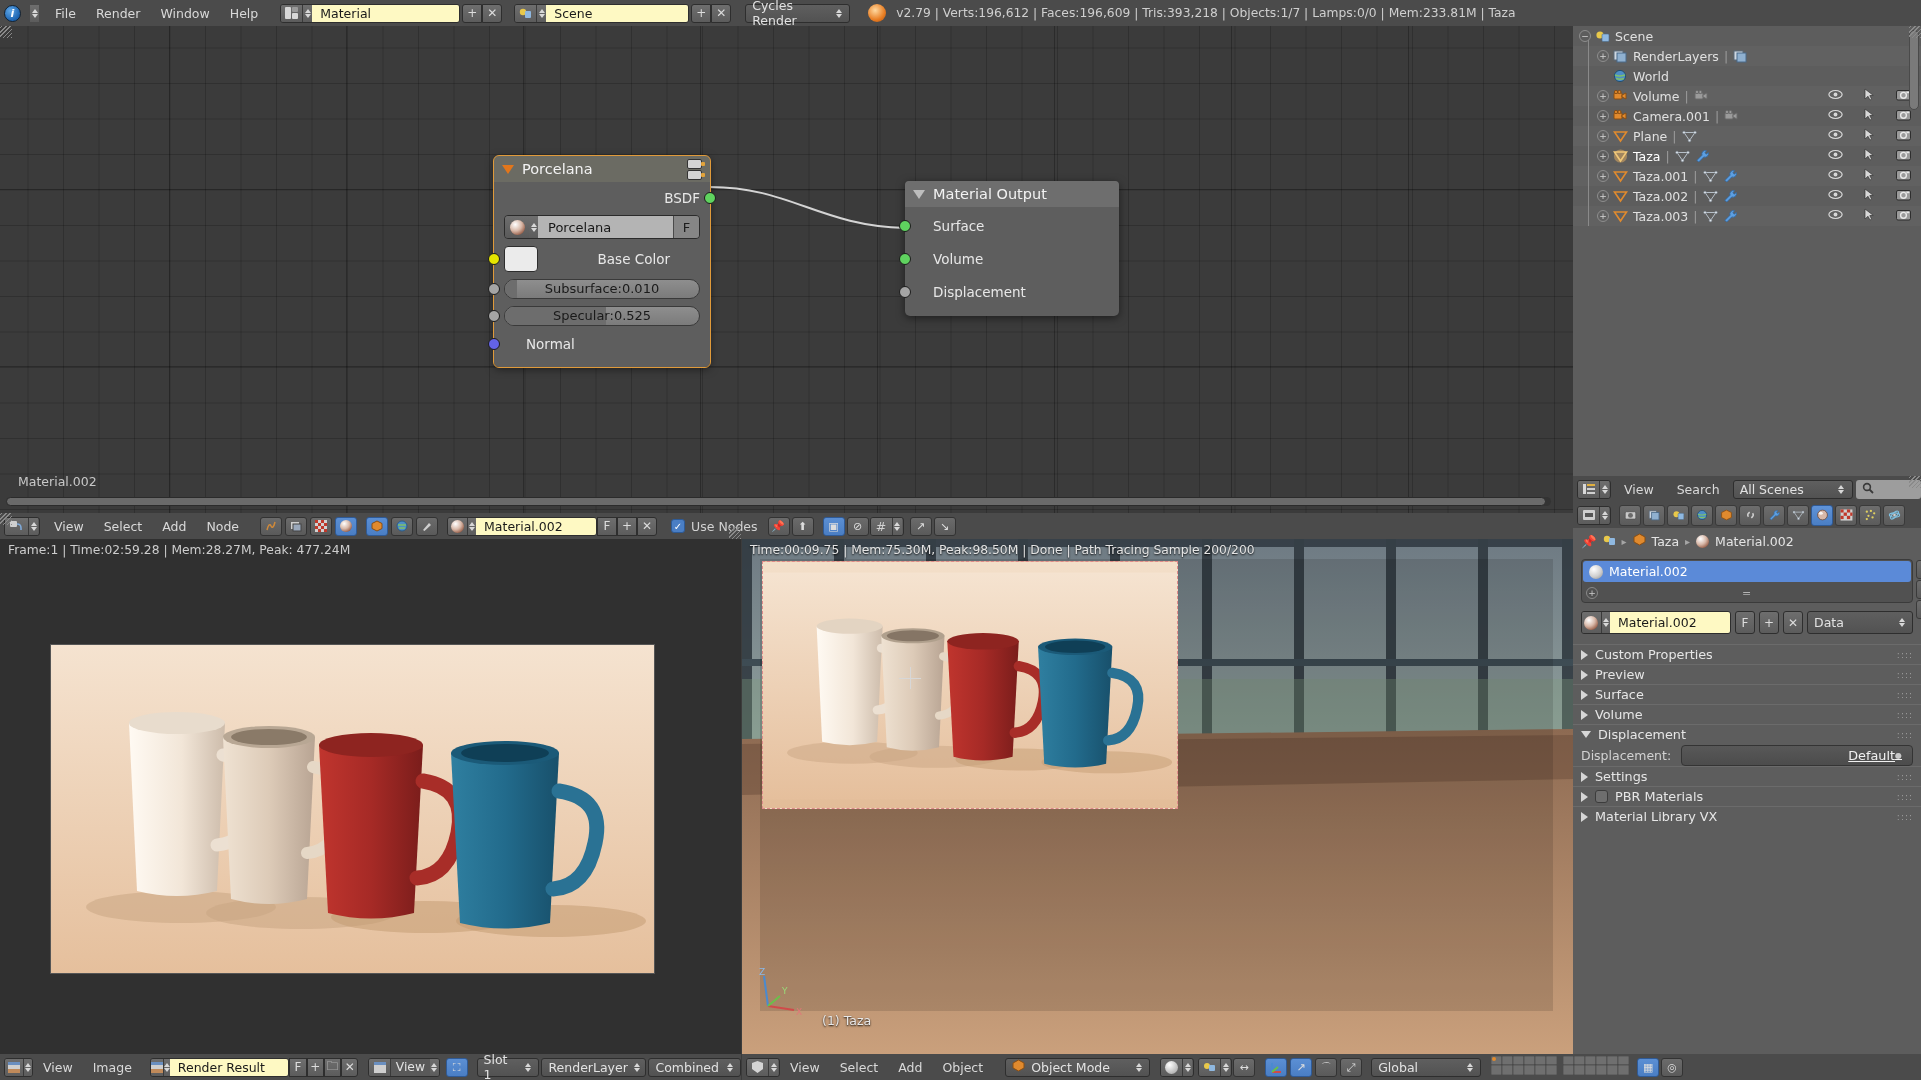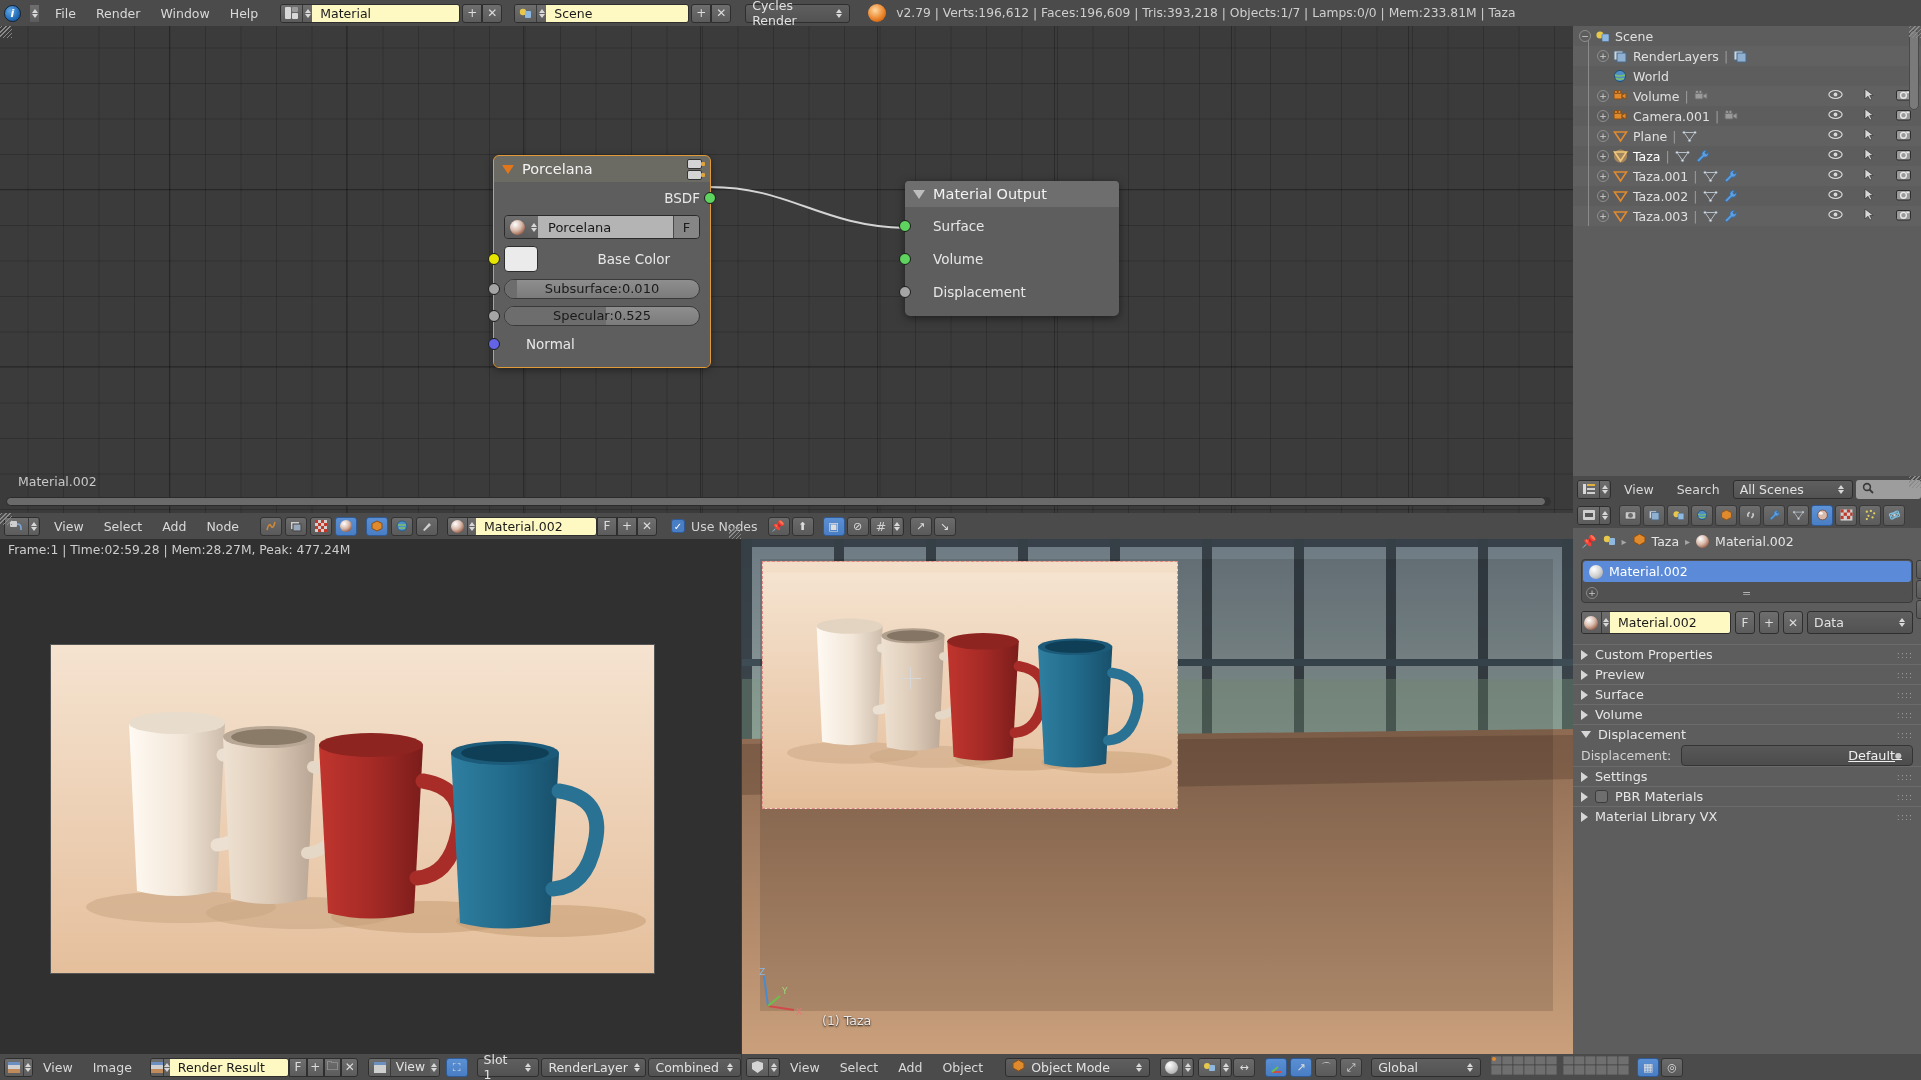--- a/index.html
+++ b/index.html
@@ -574,20 +574,21 @@
 
     <svg style="position:absolute;left:12px;bottom:36px;" width="52" height="52" viewBox="0 0 52 52">
       <line x1="14" y1="40" x2="40" y2="44" stroke="#d04a4a" stroke-width="2"></line>
       <line x1="14" y1="40" x2="10" y2="10" stroke="#4a8ad0" stroke-width="2"></line>
       <line x1="14" y1="40" x2="26" y2="30" stroke="#6ac04a" stroke-width="2"></line>
       <text x="42" y="49" fill="#e07878" font-size="9">X</text>
       <text x="5" y="9" fill="#8ab8e8" font-size="9">Z</text>
       <text x="28" y="28" fill="#9ad878" font-size="9">Y</text>
     </svg>
 
+    <div id="vpstatus">Time:00:09.75 | Mem:75.30M, Peak:98.50M | Done | Path Tracing Sample 200/200</div>
     <div id="vpname">(1) Taza</div>
   </div>
 
   <div id="outliner">
     <div id="outliner-rows">
         <div class="olrow" style="padding-left: 6px;">
           <span class="expand">−</span>
           <span class="olicon"><svg width="15" height="14" viewBox="0 0 15 14">
               <circle cx="5" cy="6" r="3.6" fill="#e8c84a"></circle>
               <rect x="7" y="5" width="7" height="7.5" rx="1" fill="#8fb8e0" stroke="#4a6a8a" stroke-width="0.6"></rect>

